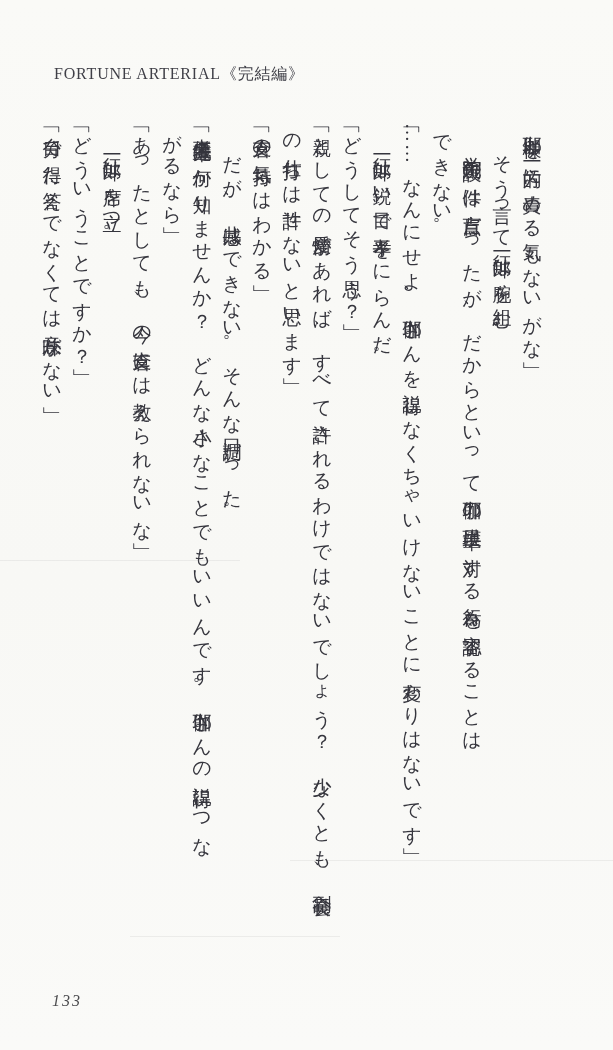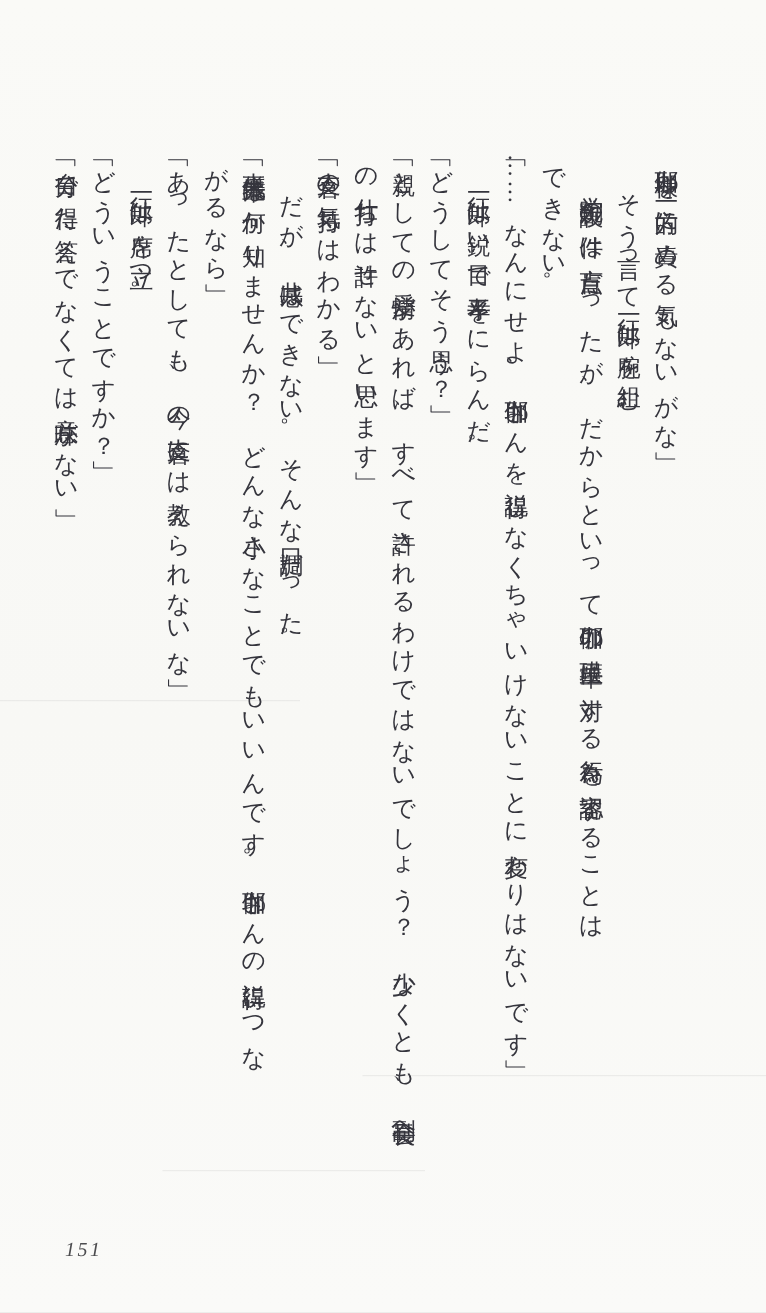--- a/index.html
+++ b/index.html
@@ -59,20 +59,21 @@
   }
   .scan-line.a { left: 0;   top: 560px; width: 240px; }
   .scan-line.b { left: 290px; top: 860px; width: 323px; }
   .scan-line.c { left: 130px; top: 936px; width: 210px; }
 </style>
 </head>
 <body>
 
 <div class="page">
 
+  <div class="running-header">FORTUNE ARTERIAL《完結編》</div>
 
   <div class="text-block">
     <p class="text-line">伽耶様を一方的に責める気もないがな」</p>
     <p class="text-line">　そう言って征一郎は腕を組む。</p>
     <p class="text-line">　学院創設の件は盲点だったが、だからといって伽耶の瑛里華に対する行為を容認することは</p>
     <p class="text-line">できない。</p>
     <p class="text-line">「……なんにせよ、伽耶さんを説得しなくちゃいけないことに変わりはないです」</p>
     <p class="text-line">　征一郎は鋭い目で孝平をにらんだ。</p>
     <p class="text-line">「どうしてそう思う？」</p>
     <p class="text-line">「親としての愛情があれば、すべて許されるわけではないでしょう？　少なくとも、副会長へ</p>
@@ -80,19 +81,19 @@
     <p class="text-line">「支倉の気持ちはわかる」</p>
     <p class="text-line">　だが、共感はできない。そんな口調だった。</p>
     <p class="text-line">「東儀先輩は何か知りませんか？　どんな小さなことでもいいんです。伽耶さんの説得につな</p>
     <p class="text-line">がるなら」</p>
     <p class="text-line">「あったとしても、今の支倉には教えられないな」</p>
     <p class="text-line">　征一郎は席を立つ。</p>
     <p class="text-line">「どういうことですか？」</p>
     <p class="text-line">「自分で得た答えでなくては意味がない」</p>
   </div>
 
-  <div class="page-number">151</div>
+  <div class="page-number">133</div>
 
   <div class="scan-line a"></div>
   <div class="scan-line b"></div>
   <div class="scan-line c"></div>
 
 </div>
 
 </body></html>

